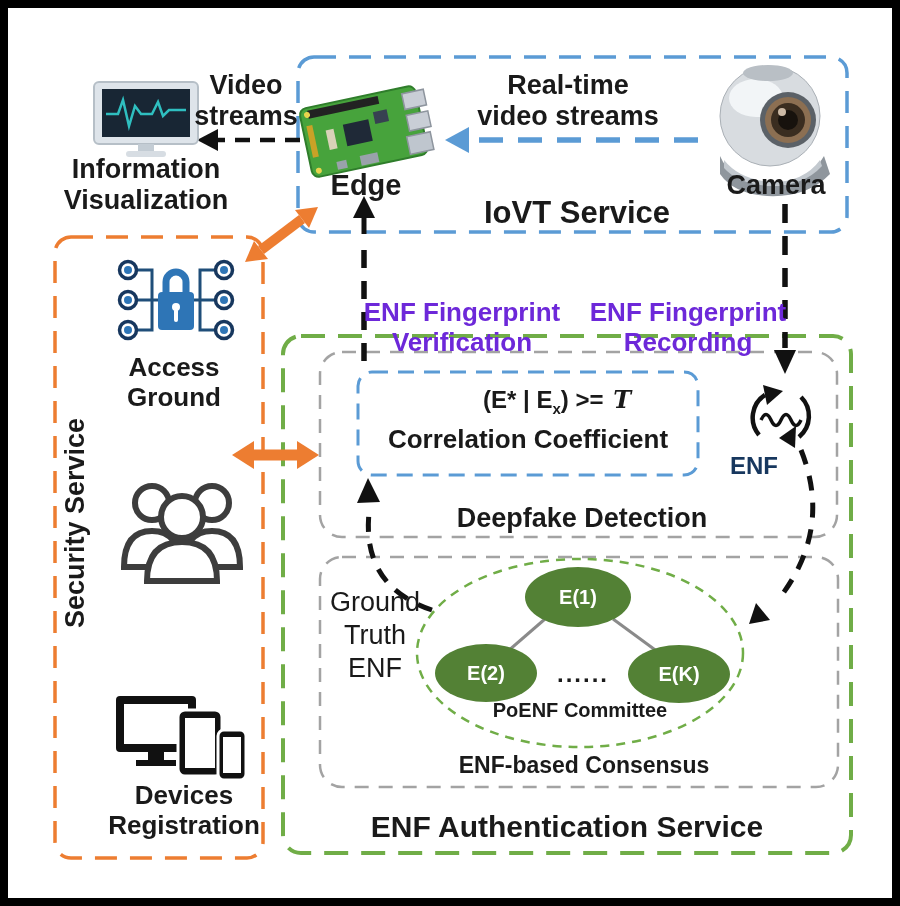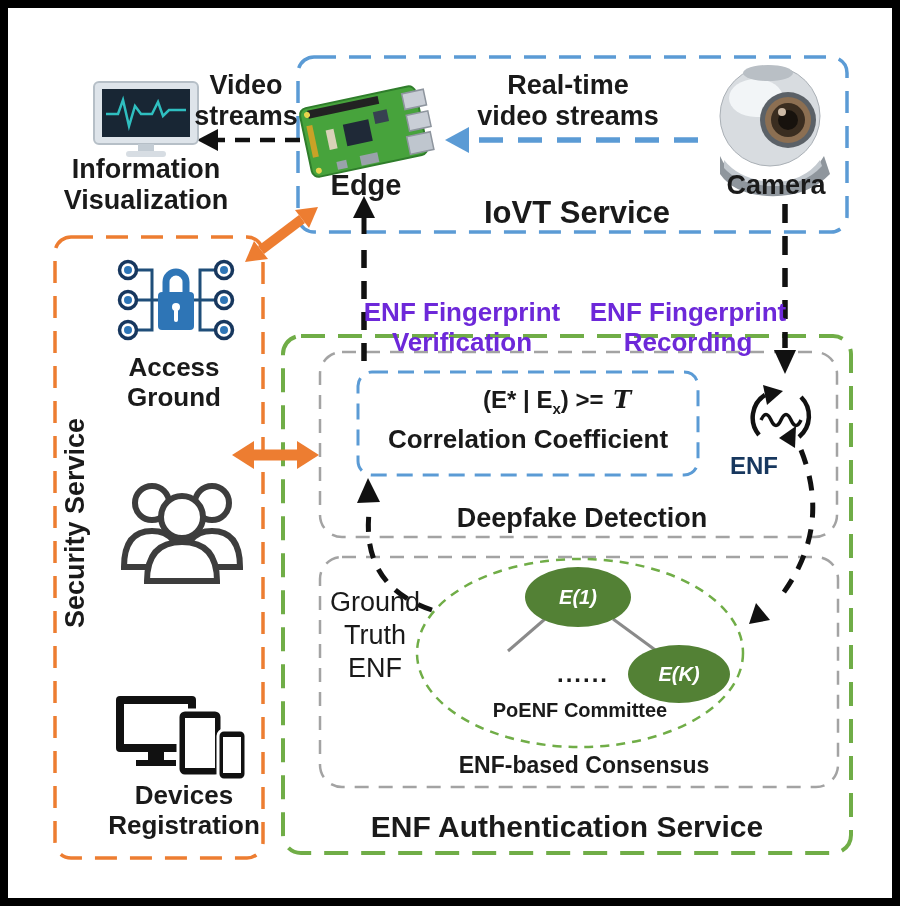--- a/index.html
+++ b/index.html
@@ -8,21 +8,21 @@
   #diagram-lines{position:absolute;left:0;top:0;z-index:1;}
   .frame{position:absolute;inset:0;border:8px solid #000;z-index:6;pointer-events:none;}
   .lbl{position:absolute;z-index:3;transform:translateX(-50%);text-align:center;
        font-weight:700;line-height:1.16;white-space:nowrap;}
   .lbl.blue{color:#6d28d9;margin-top:44px;}
   .lbl.navy{color:#17375E;}
   .lbl.regular{font-weight:400;}
   .vertical{transform:translate(-50%,-50%) rotate(-90deg);}
   .icon{position:absolute;z-index:2;}
   .node{position:absolute;z-index:3;background:#538135;border-radius:50%;color:#fff;
-        display:flex;align-items:center;justify-content:center;font-size:20px;font-weight:600;font-style:italic;}
+        display:flex;align-items:center;justify-content:center;font-size:20px;font-weight:600;}
   .formula{font-weight:600;margin-left:29px;}
   .formula sub{font-size:15px;}
   .script-t{font-family:"DejaVu Serif",serif;font-style:italic;font-weight:700;padding-left:3px;}
   .dots{letter-spacing:2px;}
 </style>
 </head>
 <body>
 
 <div id="canvas">
 
@@ -240,20 +240,21 @@
 
   <div class="lbl navy" style="left:754px;top:452px;font-size:24px">ENF</div>
 
   <div class="lbl regular" style="left:375px;top:586px;font-size:27px;line-height:1.22">
     <div>Ground</div>
     <div>Truth</div>
     <div>ENF</div>
   </div>
 
   <div class="node" style="left:525px;top:567px;width:106px;height:60px">E(1)</div>
+  <div class="node" style="left:435px;top:644px;width:102px;height:58px">E(2)</div>
   <div class="node" style="left:628px;top:645px;width:102px;height:58px">E(K)</div>
 
   <div class="lbl dots" style="left:583px;top:660px;font-size:24px">......</div>
 
   <div class="lbl" style="left:580px;top:699px;font-size:20px">PoENF Committee</div>
 
   <div class="lbl" style="left:584px;top:752px;font-size:23px">ENF-based Consensus</div>
 
   <div class="lbl" style="left:567px;top:810px;font-size:30px">ENF Authentication Service</div>
 

